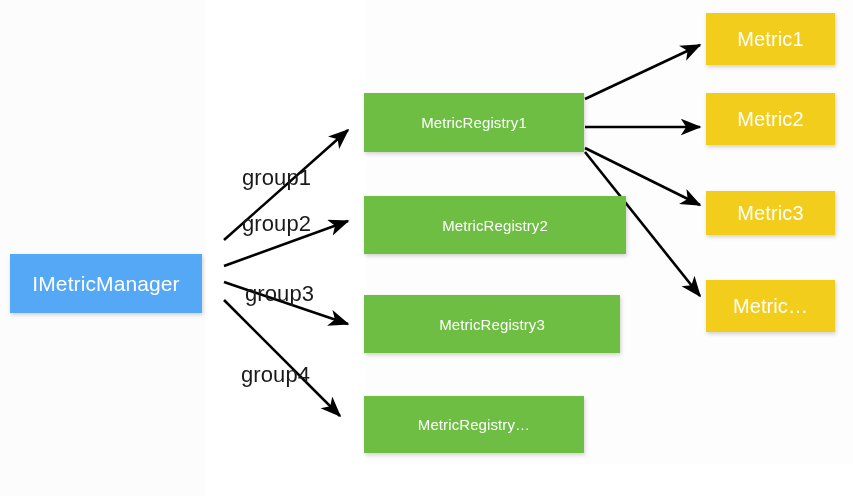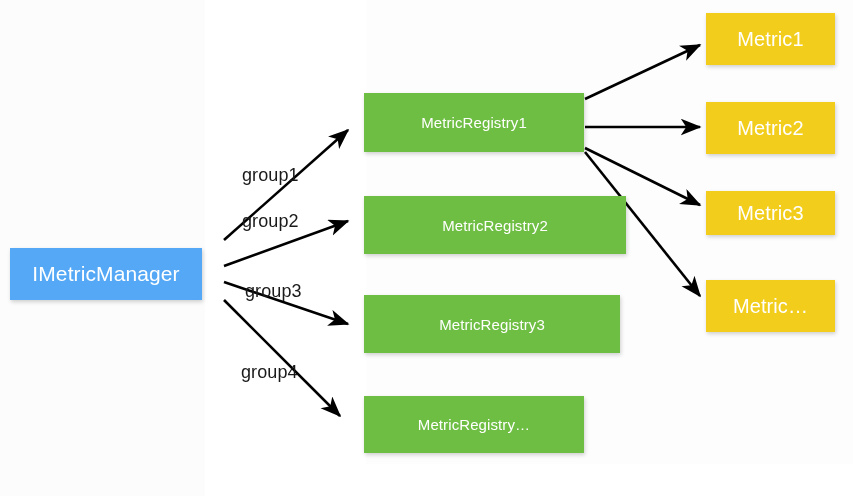--- a/index.html
+++ b/index.html
@@ -63,21 +63,21 @@
     letter-spacing: 0.1px;
   }
   .node-metric {
     background: #f2cd1b;
     font-size: 20px;
     letter-spacing: 0.1px;
   }
   .edge-label {
     position: absolute;
     color: #1a1a1a;
-    font-size: 18px;
+    font-size: 22px;
     letter-spacing: 0.1px;
     white-space: nowrap;
     user-select: none;
   }
 </style>
 </head>
 <body>
 
 <div id="canvas">
 
@@ -97,21 +97,21 @@
         <line x1="224" y1="300" x2="340" y2="416" stroke="#000000" stroke-width="2.6" marker-end="url(#arrowhead)"></line>
       </g>
     <g id="metric-edge-lines">
         <line x1="585" y1="99" x2="700" y2="45" stroke="#000000" stroke-width="2.6" marker-end="url(#arrowhead)"></line>
         <line x1="585" y1="127" x2="700" y2="127" stroke="#000000" stroke-width="2.6" marker-end="url(#arrowhead)"></line>
         <line x1="585" y1="148" x2="700" y2="205" stroke="#000000" stroke-width="2.6" marker-end="url(#arrowhead)"></line>
         <line x1="585" y1="152" x2="700" y2="296" stroke="#000000" stroke-width="2.6" marker-end="url(#arrowhead)"></line>
       </g>
   </svg>
 
-  <div class="node node-manager" id="manager-node" style="left: 10px; top: 248px; width: 192px; height: 52px;">
+  <div class="node node-manager" id="manager-node" style="left: 10px; top: 254px; width: 192px; height: 59px;">
     <span>IMetricManager</span>
   </div>
 
   <div id="registry-nodes">
       <div class="node node-registry" style="left: 364px; top: 93px; width: 220px; height: 59px;">
         <span>MetricRegistry1</span>
       </div>
       <div class="node node-registry" style="left: 364px; top: 196px; width: 262px; height: 58px;">
         <span>MetricRegistry2</span>
       </div>
@@ -119,21 +119,21 @@
         <span>MetricRegistry3</span>
       </div>
       <div class="node node-registry" style="left: 364px; top: 396px; width: 220px; height: 57px;">
         <span>MetricRegistry…</span>
       </div>
     </div>
   <div id="metric-nodes">
       <div class="node node-metric" style="left: 706px; top: 13px; width: 129px; height: 52px;">
         <span>Metric1</span>
       </div>
-      <div class="node node-metric" style="left: 706px; top: 102px; width: 129px; height: 52px;">
+      <div class="node node-metric" style="left: 706px; top: 93px; width: 129px; height: 52px;">
         <span>Metric2</span>
       </div>
       <div class="node node-metric" style="left: 706px; top: 191px; width: 129px; height: 44px;">
         <span>Metric3</span>
       </div>
       <div class="node node-metric" style="left: 706px; top: 280px; width: 129px; height: 52px;">
         <span>Metric…</span>
       </div>
     </div>
   <div id="edge-labels">

